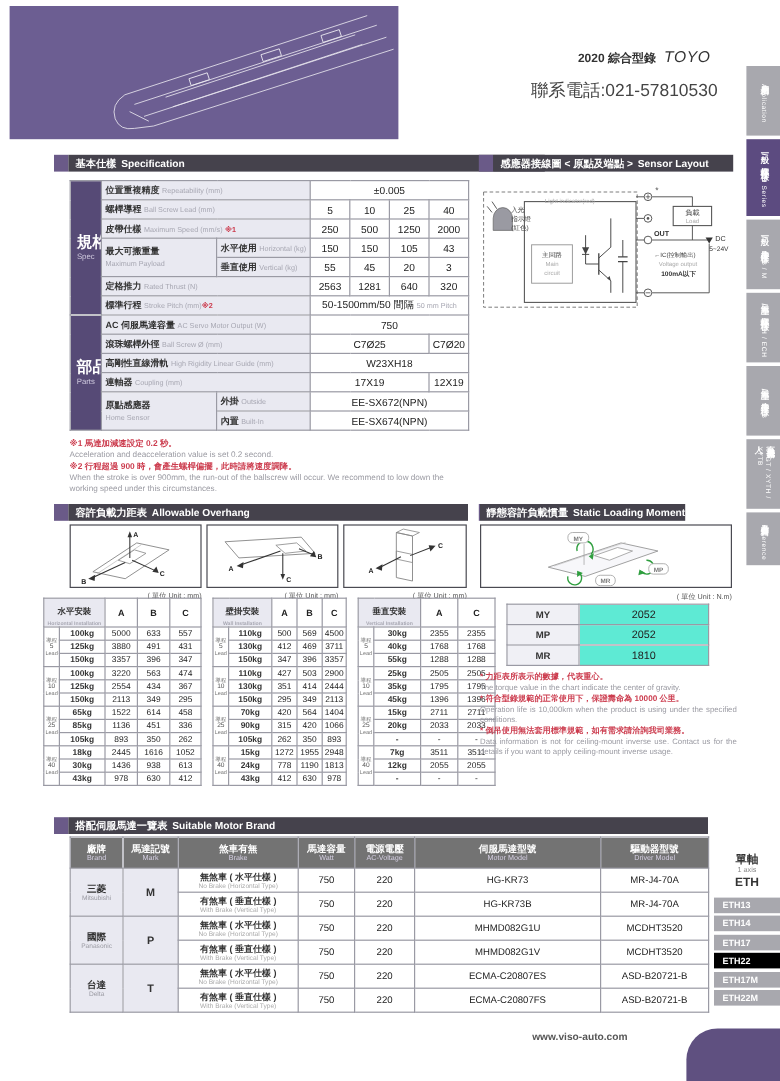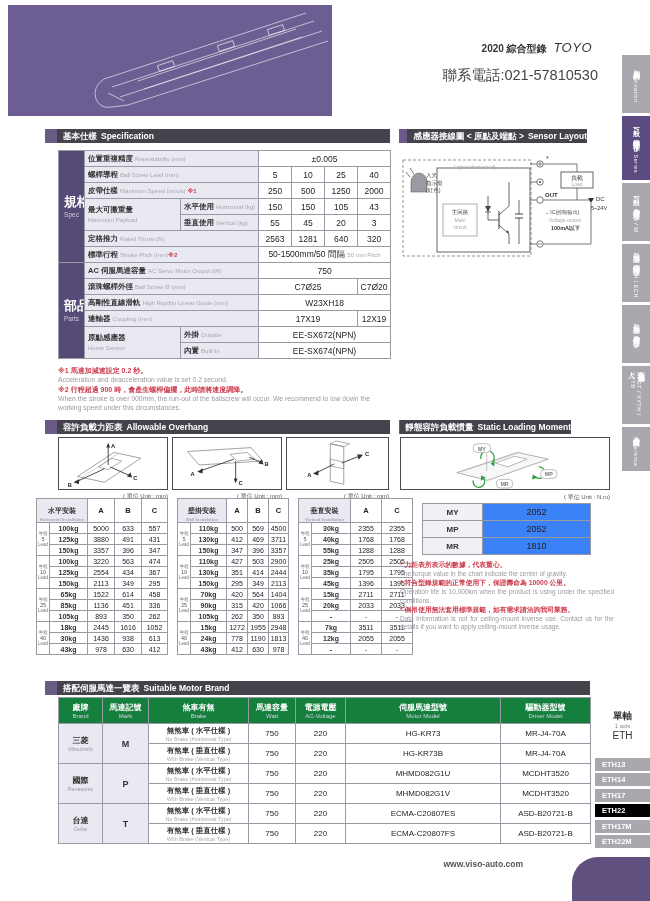--- a/index.html
+++ b/index.html
@@ -28,28 +28,28 @@
 .tbl td,.tbl th{border:1px solid #9a9aa4;overflow:hidden;white-space:nowrap;vertical-align:middle}
 .lbl{background:#e9e9f1;padding:0 3px;font-size:7.5px;text-align:left}
 .lz{font-weight:bold;color:#333;font-size:7.5px}
 .le{color:#a7a7b2;font-size:6px}
 .rn{color:#cc3c4e;font-size:6px;font-weight:bold}
 .val{background:#fff;text-align:center;font-size:8.5px;color:#222}
 .side{background:#564a76;color:#fff;text-align:center;padding:0}
 .side-zh{font-size:13px;font-weight:bold;line-height:1.15;width:15px;margin:0 auto;word-break:break-all}
 .side-en{font-size:6.5px;color:#cfc9de;margin-top:2px}
 
-.spec-head{left:45px;top:129px;width:345px}
+.spec-head{left:45px;top:129px;width:409px}
 .spec-table{left:58px;top:150px;width:332px}
 .spec-table tr{height:16px}
 .fn{left:58px;top:366px;width:332px}
 .fn .r{color:#cc3c4e;font-size:7px;font-weight:bold;line-height:1.45}
 .fn .g{color:#9a9aa2;font-size:6.8px;line-height:1.3;white-space:normal}
 
-.sensor-head{left:399px;top:129px;width:188px}
+.sensor-head{left:399px;top:129px;width:212px}
 .sensor-svg{left:399px;top:148px}
 
 .oh-head{left:45px;top:420px;width:345px}
 .dia-row{left:58px;top:437px;display:flex;gap:4px}
 .dia{display:flex;flex-direction:column}
 .dia-box{border:1.5px solid #4a4a52;background:#fff}
 .unit{font-size:6px;color:#555;text-align:right;margin-top:2px}
 .oh-wrap{left:36px;top:498px;display:flex}
 table.oh th{height:20px}
 table.oh td{height:11px}
@@ -62,45 +62,45 @@
 .lead-cell .ln{font-size:5.5px;color:#555}
 .load{font-weight:bold;font-size:7px;text-align:center;background:#fff;color:#333}
 .ohv{font-size:7px;text-align:center;background:#fff;color:#222}
 
 .mo-head{left:399px;top:420px;width:172px}
 .mo-box{left:400px;top:437px;width:210px;height:53px;border:1.5px solid #4a4a52;background:#fff}
 .mo-unit{left:400px;top:493px;width:210px;text-align:right;font-size:6px;color:#555}
 .mo-table{left:422px;top:503px;width:168px}
 .mo-table tr{height:17px}
 .mo-lab{background:#f0f0f5;font-size:8px;font-weight:bold;text-align:center;color:#333}
-.mo-val{background:#3b82f6;font-size:9px;text-align:center}
+.mo-val{background:#5eead4;font-size:9px;text-align:center}
 .mo-notes{left:400px;top:560px;width:214px}
 .mo-notes .r{color:#cc3c4e;font-size:6.8px;font-weight:bold;line-height:1.45}
 .mo-notes .g{color:#9a9aa2;font-size:6.5px;line-height:1.3;white-space:normal;text-align:justify}
 
 .motor-head{left:45px;top:681px;width:545px}
 .motor-table{left:58px;top:697px;width:532px}
 .motor-table tr.mh{height:26px}
 .motor-table tr{height:20px}
-.mh th{background:#15803d;color:#fff;font-weight:normal}
+.mh th{background:#737373;color:#fff;font-weight:normal}
 .hz{font-size:8px;font-weight:bold}
 .he{font-size:6px;color:#d5cfe3}
 .brand-cell,.mark-cell{background:#e9e9f1;text-align:center}
 .bz{font-size:8px;font-weight:bold;color:#333}
 .be{font-size:5.5px;color:#9a9aa2}
 .mark-cell{font-size:9px;font-weight:bold;color:#333}
 .brake-cell{background:#fff;text-align:center}
 .kz{font-size:7.5px;font-weight:bold;color:#333}
 .ke{font-size:5.5px;color:#aaa}
 .mval{background:#fff;font-size:8px;text-align:center;color:#222}
 
 .eth-nav{right:0;top:710px;width:55px;text-align:center}
 .eth-zh{font-size:9.5px;font-weight:bold;color:#333}
 .eth-1ax{font-size:6px;color:#888;line-height:1.1}
-.eth-se{font-size:10px;font-weight:normal;color:#333;margin-bottom:17px}
+.eth-se{font-size:10px;font-weight:bold;color:#333;margin-bottom:7px}
 .eth-tab{width:55px;height:13px;margin-bottom:2.5px;background:#a8a8ae;color:#fff;font-weight:bold;font-size:7.5px;line-height:13px;padding-left:7px;text-align:left;cursor:pointer}
 .eth-tab.active{background:#000000}
 
 .website{top:859px;right:127px;font-size:8.5px;font-weight:bold;color:#555}
 .corner{right:0;bottom:0;width:78px;height:44px;background:#5f5080;border-top-left-radius:26px}
 svg text{font-family:"Liberation Sans","DejaVu Sans",sans-serif}
 </style>
 </head>
 <body>
 

